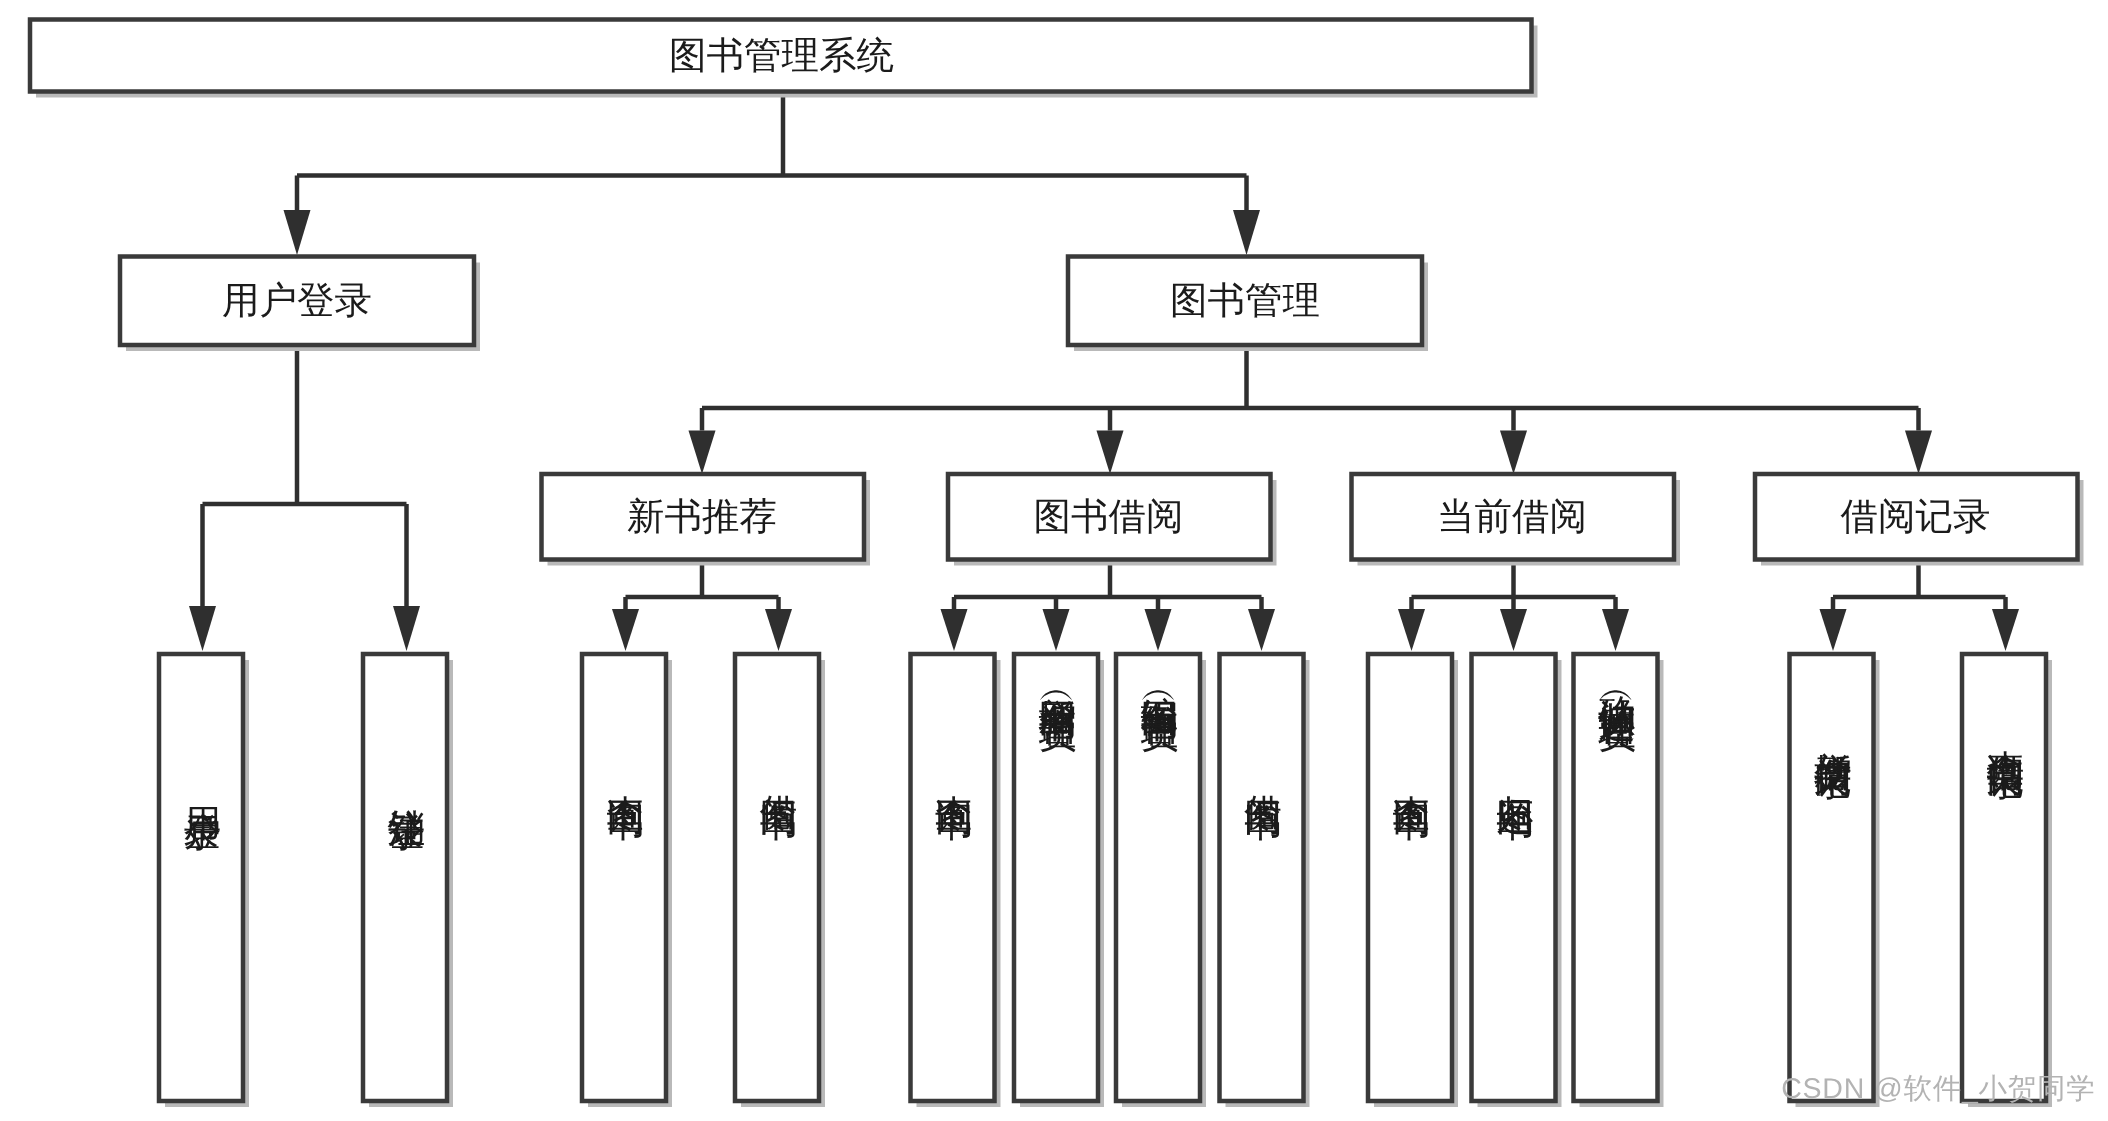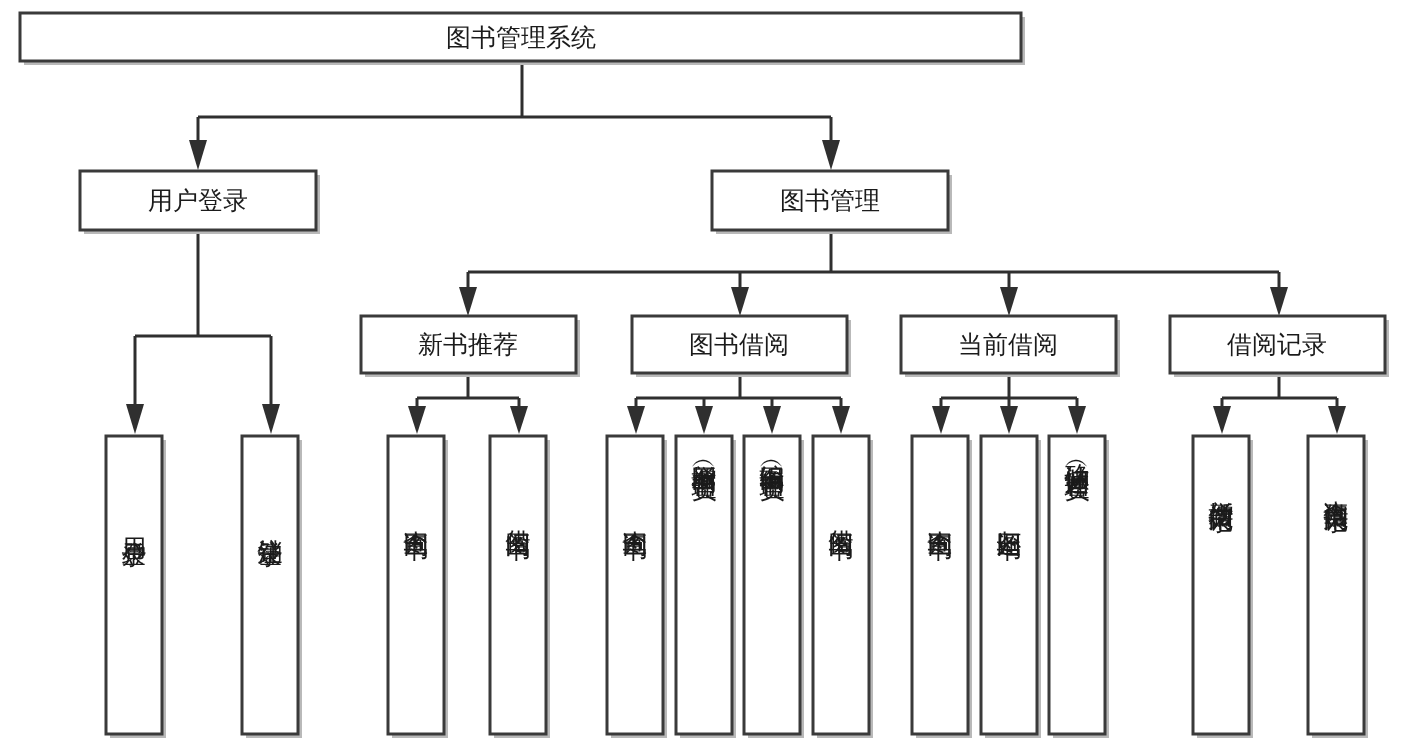--- a/index.html
+++ b/index.html
@@ -298,14 +298,15 @@
     <span class="leaf-label">确认归还（管理员）</span>
   </div>
 
   <div class="leaf-label-wrap" style="left:1193px; top:436px; width:56px; height:298px; padding-top:44px;">
     <span class="leaf-label">新增借阅记录</span>
   </div>
   <div class="leaf-label-wrap" style="left:1308px; top:436px; width:56px; height:298px; padding-top:44px;">
     <span class="leaf-label">查询借阅记录</span>
   </div>
 
+  <div class="watermark">CSDN @软件_小贺同学</div>
 
 </div>
 
 </body></html>

